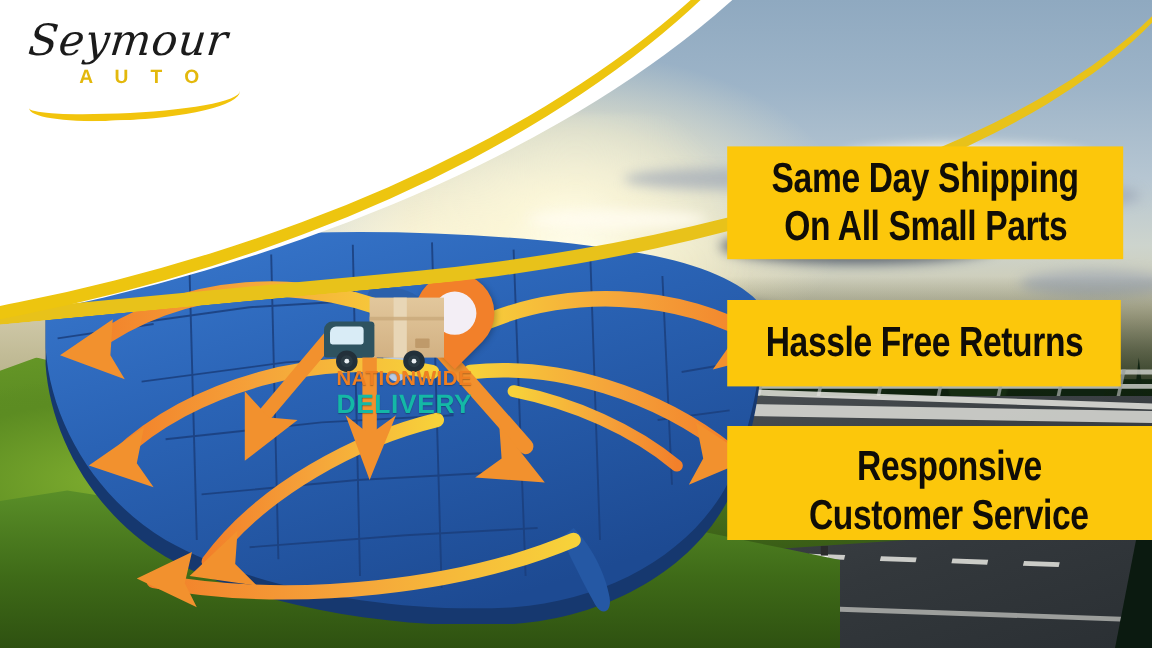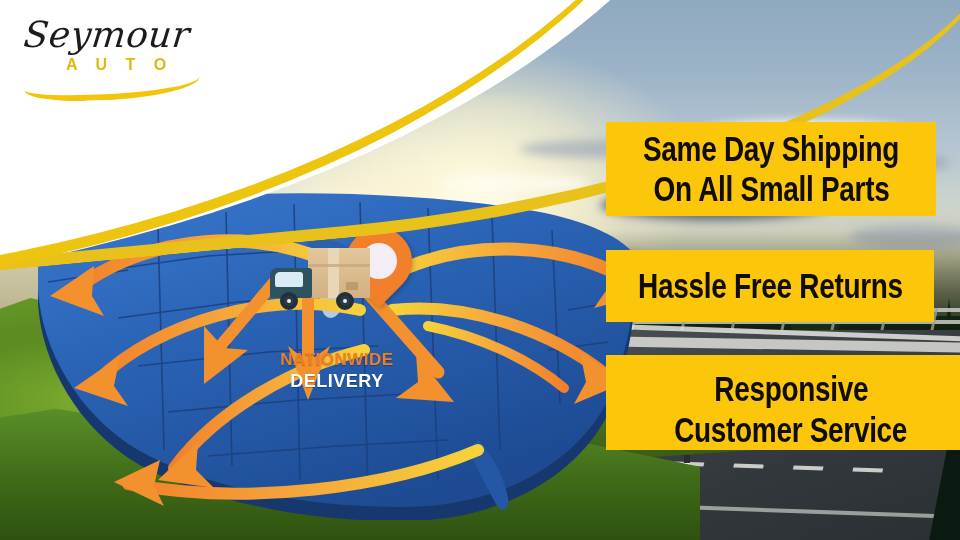--- a/index.html
+++ b/index.html
@@ -162,22 +162,22 @@
   .truck-box{
     position:absolute;left:38px;top:2px;width:62px;height:50px;
     background:linear-gradient(#e2c79c,#d2b183);
   }
   .truck-tape{position:absolute;left:58px;top:2px;width:11px;height:50px;background:#e8d6b6;}
   .truck-line{position:absolute;left:38px;top:18px;width:62px;height:3px;background:#c9a97a;opacity:.8;}
   .truck-lbl{position:absolute;left:76px;top:36px;width:12px;height:8px;background:#bf9a6a;border-radius:1px;}
   .wheel{position:absolute;top:46px;width:18px;height:18px;border-radius:50%;background:#2b3b44;border:4px solid #22303a;box-sizing:border-box;}
   .wheel:after{content:"";position:absolute;left:3px;top:3px;width:4px;height:4px;border-radius:50%;background:#e8eef2;}
   .nw-text{position:absolute;left:0;top:78px;width:150px;text-align:center;}
-  .nw1{font-weight:bold;font-size:17px;letter-spacing:.5px;color:#ef7f22;line-height:19px;text-shadow:0 1px 1px rgba(0,0,0,.28);margin-top:44px;}
-  .nw2{font-weight:bold;font-size:18px;letter-spacing:.5px;color:#ffffff;line-height:24px;text-shadow:0 1px 1px rgba(0,0,0,.28);}
+  .nw1{font-weight:bold;font-size:17px;letter-spacing:.5px;color:#ef7f22;line-height:19px;text-shadow:0 1px 1px rgba(0,0,0,.28);}
+  .nw2{font-weight:bold;font-size:22px;letter-spacing:.5px;color:#14b8a6;line-height:24px;text-shadow:0 1px 1px rgba(0,0,0,.28);}
 
   
   .banner{
     position:absolute;background:#FCC70B;color:#100d07;
     font-weight:bold;text-align:center;display:flex;flex-direction:column;
     align-items:center;justify-content:center;
   }
   .banner .ln{
     font-family:"Liberation Sans", sans-serif;
     font-weight:bold;

